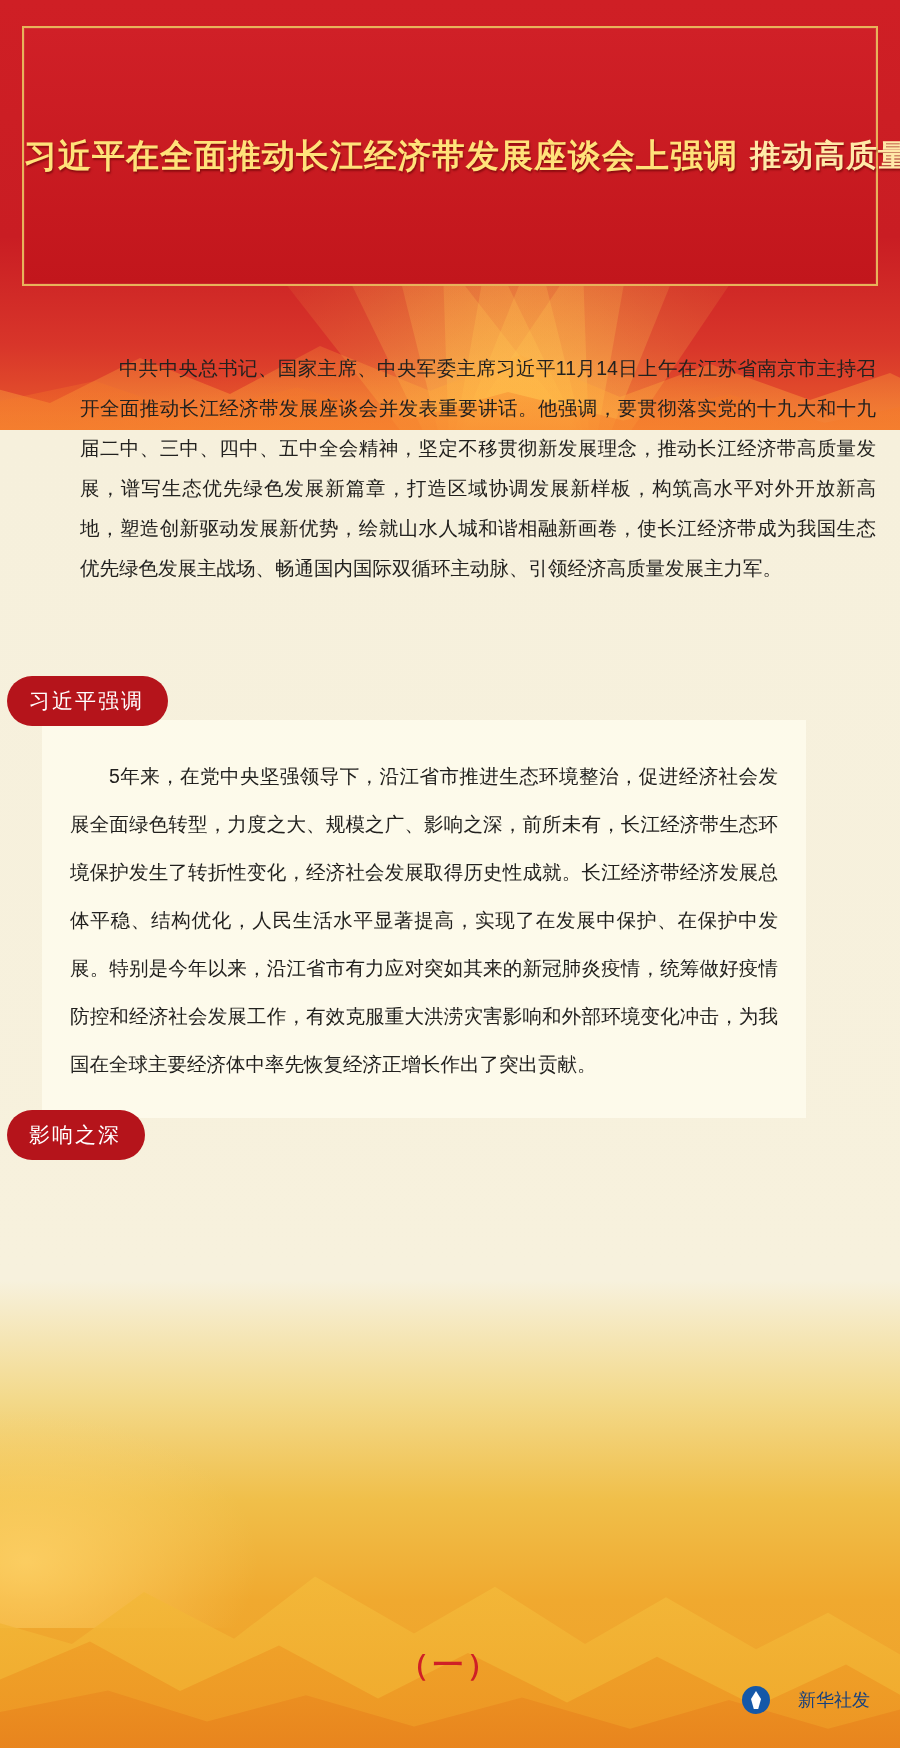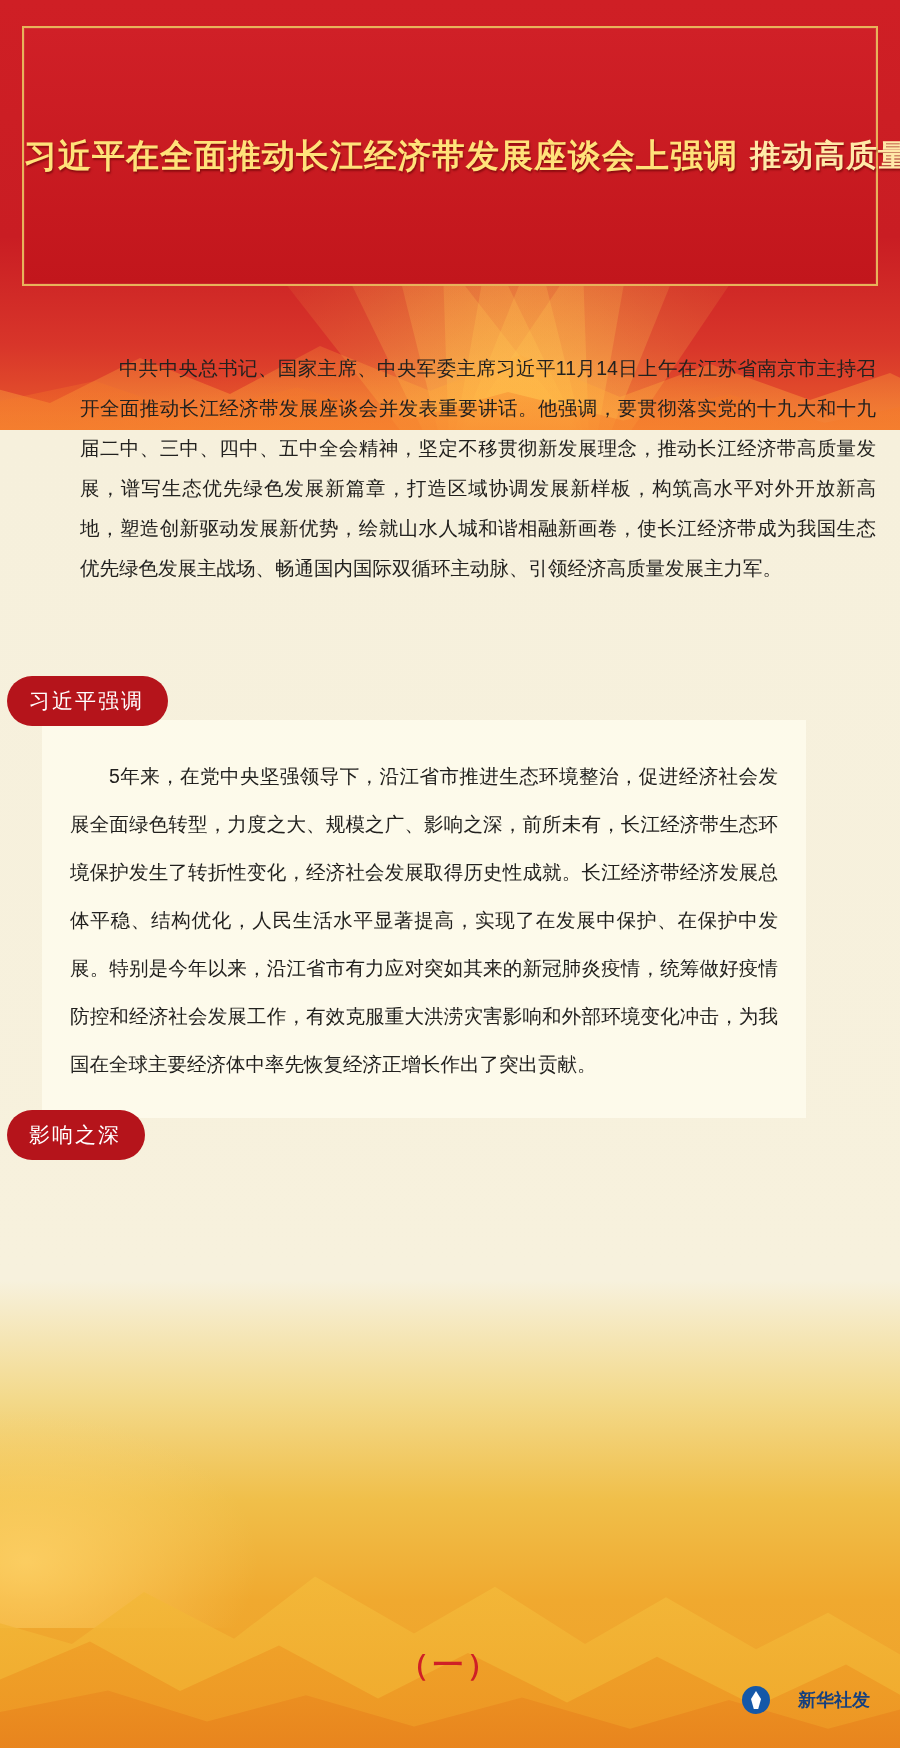--- a/index.html
+++ b/index.html
@@ -208,21 +208,21 @@
     content: "";
     position: absolute;
     left: 9px; top: 5px;
     width: 10px; height: 18px;
     background: #fff;
     clip-path: polygon(50% 0%, 100% 45%, 72% 100%, 28% 100%, 0% 45%);
   }
   .credit-text {
     color: #16407e;
     font-size: 18px;
-    font-weight: bold;
+    font-weight: normal;
     margin-left: 20px;
   }
 </style>
 </head>
 <body>
 
 <div class="poster">
 
   <div class="top-band">
     <div class="band-ray" style="transform: rotate(-38deg);"></div>

